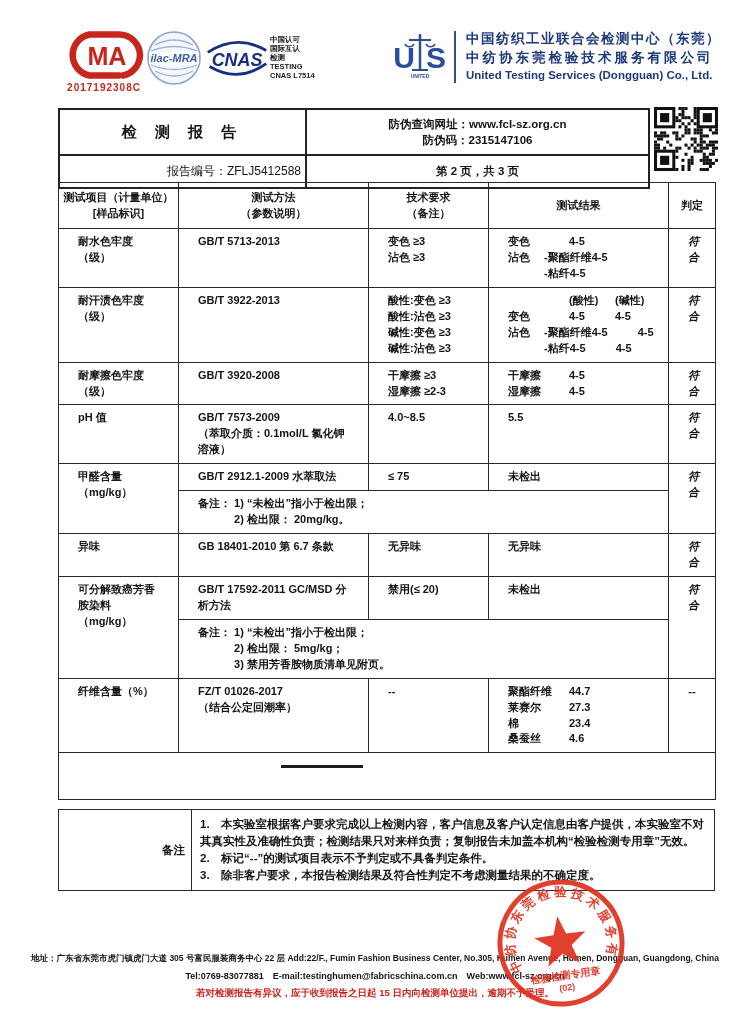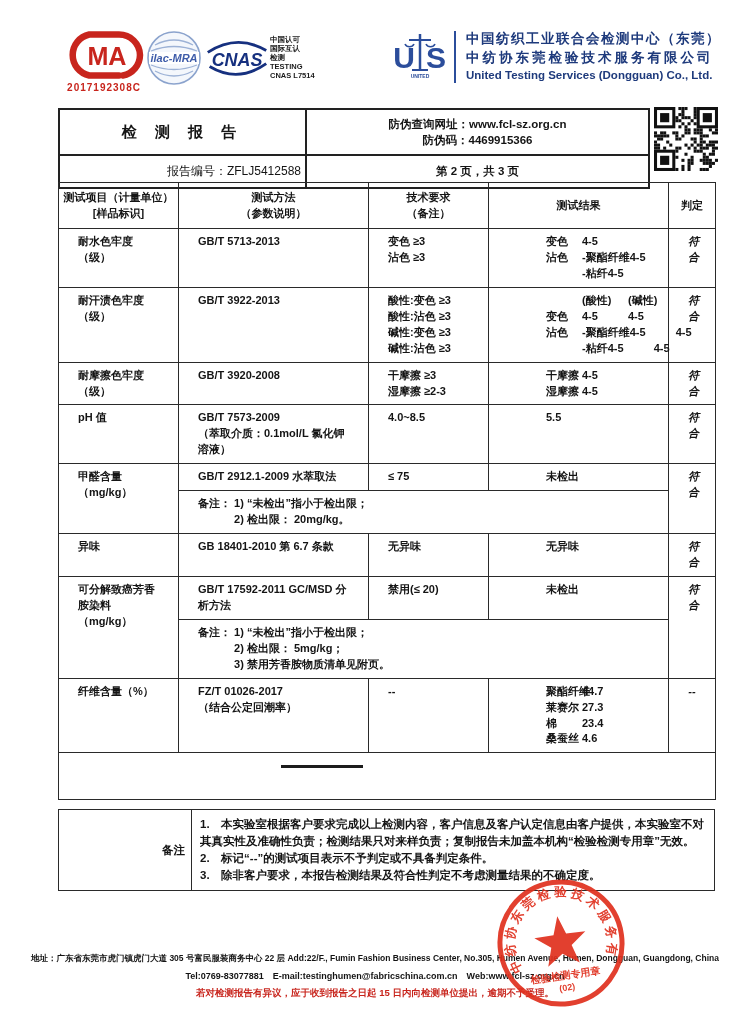--- a/index.html
+++ b/index.html
@@ -31,21 +31,21 @@
 
   
   .main{top:182px;left:58px;width:657px;}
   .rtbl{border-collapse:collapse;width:657px;table-layout:fixed;}
   .rtbl th,.rtbl td{border:1.5px solid #2a2a2a;vertical-align:top;
         font-size:11px;line-height:1.45;padding:5px 19px;white-space:pre-line;
         font-weight:600;word-wrap:break-word;}
   .rtbl th{text-align:center;font-weight:bold;padding:4px 2px;height:37px;vertical-align:middle;}
   .rtbl td.verdict{text-align:center;font-style:italic;}
   .rtbl td.note{font-weight:600;margin-left:25px;}
-  .rline{display:flex;white-space:nowrap;margin-left:38px;}
+  .rline{display:flex;white-space:nowrap;}
   .rline.plain{display:block;}
   .rc1{width:36px;flex:none;}
   .rc2{flex:1;}
   .rv1{width:46px;flex:none;}
   .rv2{width:34px;flex:none;}
   .endcell{height:36px;position:relative;}
   .end-line{position:absolute;left:222px;top:12px;width:82px;height:2.5px;background:#1c1c1c;}
 
   
   .remtbl{border-collapse:collapse;width:657px;margin-top:9px;table-layout:fixed;}
@@ -118,21 +118,21 @@
   <tbody>
       <tr>
     <td class="c1" style="height:40px">
       <div class="report-title">检 测 报 告</div>
     </td>
     <td>
       <div class="af-line">
         <span>防伪查询网址：</span><span>www.fcl-sz.org.cn</span>
       </div>
       <div class="af-line">
-        <span>防伪码：</span><span>4469915366</span>
+        <span>防伪码：</span><span>2315147106</span>
       </div>
     </td>
   </tr>
   <tr>
     <td style="height:27px">
       <div class="rno">
         <span>报告编号：</span><span>ZFLJ5412588</span>
       </div>
     </td>
     <td>

